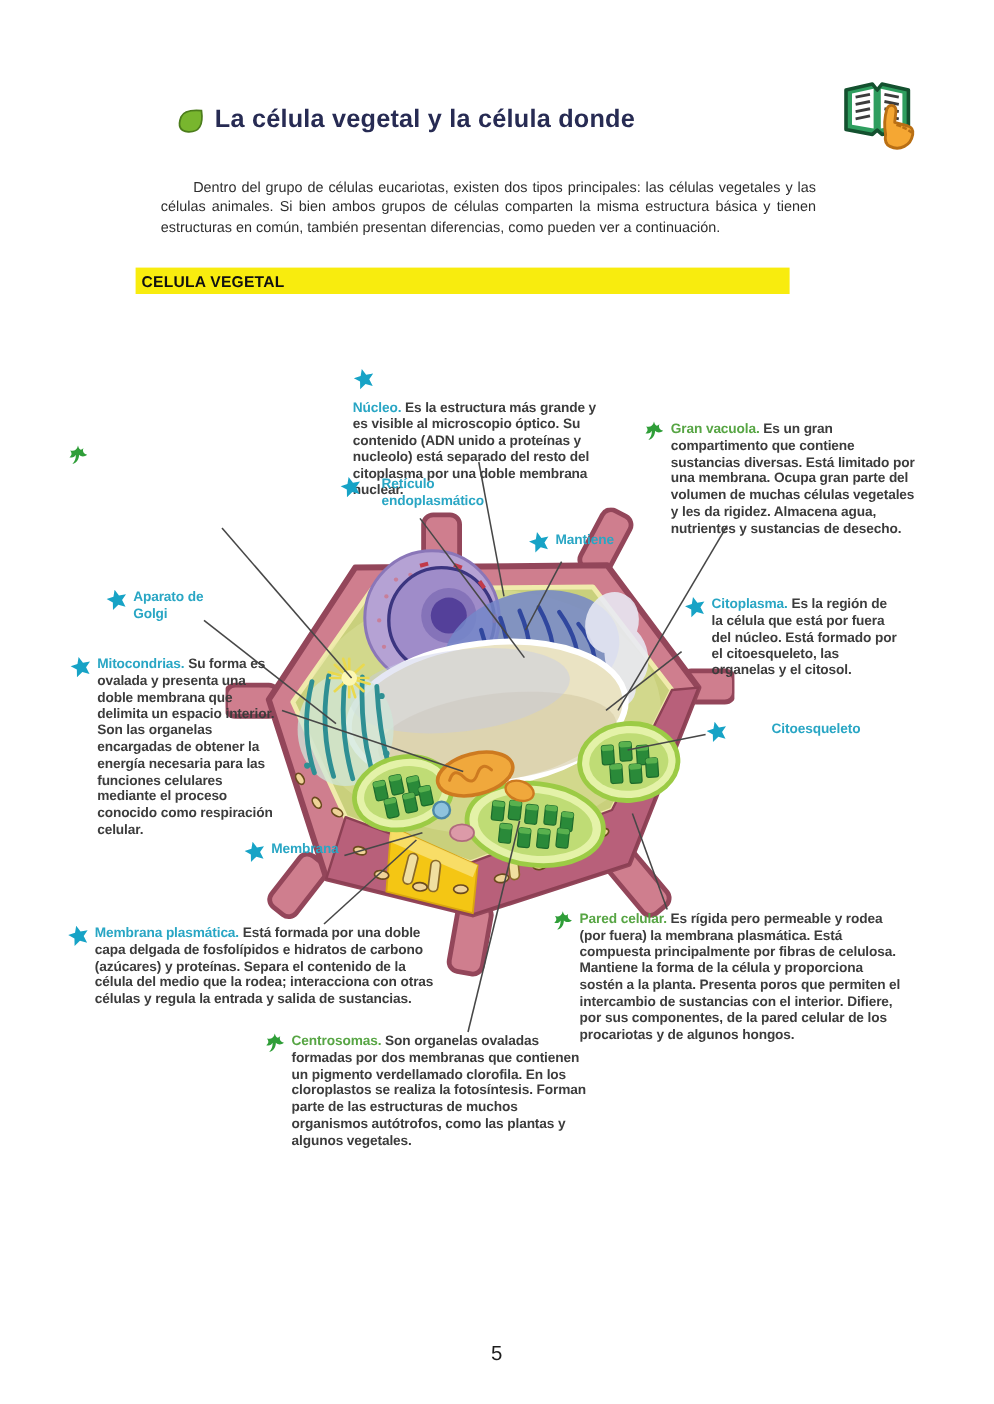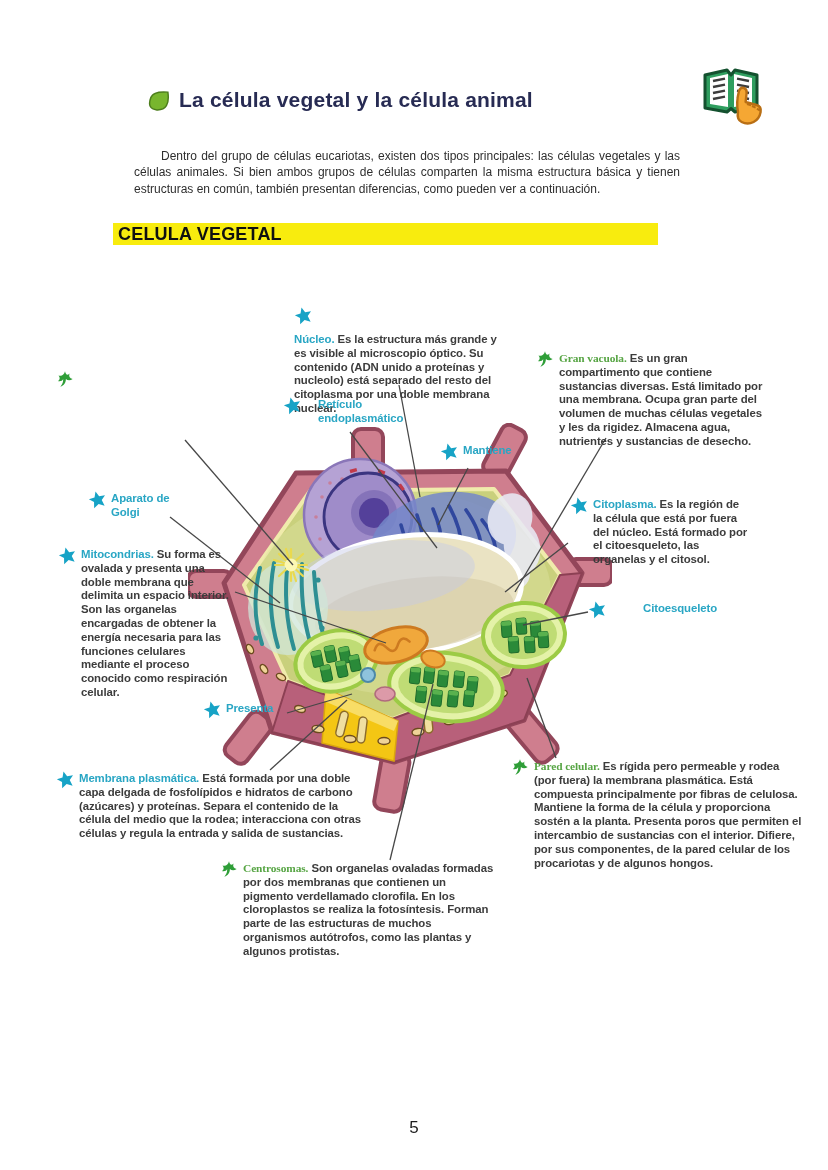--- a/index.html
+++ b/index.html
@@ -8,44 +8,44 @@
 
   
   .title-row{position:absolute;left:148px;top:88px;display:flex;align-items:center;gap:8px;}
   .title-leaf{width:23px;height:23px;flex:0 0 auto;}
   h1.title{margin:0;font-size:21px;font-weight:bold;color:#272b53;letter-spacing:.2px;}
   .book-icon{position:absolute;left:700px;top:66px;width:64px;height:66px;}
 
   .intro{position:absolute;left:134px;top:136px;width:546px;font-size:12px;line-height:1.36;color:#2e2e2e;text-align:justify;text-indent:27px;}
 
   .section-bar{position:absolute;left:113px;top:223px;width:545px;height:22px;background:#f8ec0e;display:flex;align-items:center;}
-  .section-bar span{font-size:18px;font-weight:800;color:#101010;padding-left:5px;letter-spacing:.2px;}
+  .section-bar span{font-size:13px;font-weight:800;color:#101010;padding-left:5px;letter-spacing:.2px;}
 
   
   .cell-svg{position:absolute;left:188px;top:423px;width:424px;height:392px;}
   .leader-svg{position:absolute;left:0;top:0;width:828px;height:1170px;pointer-events:none;}
 
   .callout{position:absolute;display:flex;gap:4px;align-items:flex-start;}
   .callout .cicon{width:19px;flex:0 0 auto;margin-top:-2px;}
   .callout .txt{font-size:11.4px;line-height:1.21;font-weight:700;color:#3c3c3c;letter-spacing:-.1px;}
   .callout.star .head{color:#29a6c4;}
-  .callout.leaf .head{color:#57a544;font-family:Liberation Serif, serif;}
+  .callout.leaf .head{color:#57a544;}
 
   .c-nucleo{left:294px;top:308px;width:218px;flex-direction:column;}
   .c-reticulo{left:283px;top:398px;width:120px;gap:16px;}
   .c-centrosomas{left:56px;top:372px;width:182px;}
   .c-granvacuola{left:536px;top:352px;width:230px;}
   .c-ribosomas{left:440px;top:444px;width:120px;}
   .c-golgi{left:88px;top:492px;width:92px;justify-content:flex-end;}
   .c-citoplasma{left:570px;top:498px;width:178px;}
   .c-mitocondrias{left:58px;top:548px;width:176px;}
   .c-citoesqueleto{left:588px;top:602px;width:140px;gap:36px;}
   .c-vacuolas{left:203px;top:702px;width:110px;}
   .c-membrana{left:56px;top:772px;width:308px;}
-  .c-pared{left:511px;top:760px;width:292px;}
+  .c-pared{left:460px;top:760px;width:292px;}
   .c-cloroplastos{left:220px;top:862px;width:274px;}
 
   .page-number{position:absolute;left:0;top:1118px;width:100%;text-align:center;font-size:17px;color:#1d1d1d;}
 </style>
 </head>
 <body>
 
 <div class="page">
 
   <div class="book-icon">
@@ -67,21 +67,21 @@
         <path d="M38,46 q-2,-10 1,-21 q1.5,-4 5,-3 q3,1 2.6,5 l-1,9 l11,3 q5,1.6 4,7 q-1.2,7 -7,10 q-6,3 -12,0 q-5,-2.6 -3.6,-10 Z" fill="#f5a733" stroke="#b96f14" stroke-width="2.4" stroke-linejoin="round"></path>
         <path d="M47,38 l4,1.4 M52,40 l3.6,1.6 M57,42.6 l3,2" stroke="#b96f14" stroke-width="2" fill="none"></path>
       </g>
     </svg>
   </div>
 
   <div class="title-row">
     <svg class="title-leaf" viewBox="0 0 22 22">
       <path d="M19 3 Q21.5 20.5 8.5 20 Q-1.5 19 2.8 8 Q5.5 1.8 19 3 Z" fill="#78b62e" stroke="#4c7d1c" stroke-width="1.4"></path>
     </svg>
-    <h1 class="title">La célula vegetal y la célula animal</h1>
+    <h1 class="title">La célula vegetal y la célula donde</h1>
   </div>
 
   <p class="intro">Dentro del grupo de células eucariotas, existen dos tipos principales: las células vegetales y las células animales. Si bien ambos grupos de células comparten la misma estructura básica y tienen estructuras en común, también presentan diferencias, como pueden ver a continuación.</p>
 
   <div class="section-bar">
     <span>CELULA VEGETAL</span>
   </div>
 
   <svg class="cell-svg" viewBox="0 0 424 392">
     <defs>
@@ -329,38 +329,38 @@
     <span class="cicon"><svg viewBox="0 0 24 24" width="19" height="19">
           <path d="M12 1.5 L15 8.5 L22.5 9 L17 14 L18.8 21.8 L12 17.8 L5.2 21.8 L7 14 L1.5 9 L9 8.5 Z" fill="#17a3c6" transform="rotate(-14 12 12)"></path>
         </svg></span>
     <div class="txt"><span class="head">Citoesqueleto</span></div>
   </div>
 
   <div class="callout star c-vacuolas">
     <span class="cicon"><svg viewBox="0 0 24 24" width="19" height="19">
           <path d="M12 1.5 L15 8.5 L22.5 9 L17 14 L18.8 21.8 L12 17.8 L5.2 21.8 L7 14 L1.5 9 L9 8.5 Z" fill="#17a3c6" transform="rotate(-14 12 12)"></path>
         </svg></span>
-    <div class="txt"><span class="head">Presenta</span></div>
+    <div class="txt"><span class="head">Membrana</span></div>
   </div>
 
   <div class="callout star c-membrana">
     <span class="cicon"><svg viewBox="0 0 24 24" width="19" height="19">
           <path d="M12 1.5 L15 8.5 L22.5 9 L17 14 L18.8 21.8 L12 17.8 L5.2 21.8 L7 14 L1.5 9 L9 8.5 Z" fill="#17a3c6" transform="rotate(-14 12 12)"></path>
         </svg></span>
     <div class="txt"><span class="head">Membrana plasmática.</span> <span>Está formada por una doble capa delgada de fosfolípidos e hidratos de carbono (azúcares) y proteínas. Separa el contenido de la célula del medio que la rodea; interacciona con otras células y regula la entrada y salida de sustancias.</span></div>
   </div>
 
   <div class="callout leaf c-pared">
     <span class="cicon"><svg viewBox="0 0 20 20" width="18" height="18">
           <path d="M10 1.5 C9 6 6 7 2.8 6 C5 9 4 11 2 12.2 C5 13 7 12 8 10 C8 14 7 16 4.8 18.5 C9 17.5 11 14 11 10 C13 12 16 12 18.5 10 C15 9 14 7 15 3.8 C13 6 11 6 10 1.5 Z" fill="#2f9e38"></path>
         </svg></span>
     <div class="txt"><span class="head">Pared celular.</span> <span>Es rígida pero permeable y rodea (por fuera) la membrana plasmática. Está compuesta principalmente por fibras de celulosa. Mantiene la forma de la célula y proporciona sostén a la planta. Presenta poros que permiten el intercambio de sustancias con el interior. Difiere, por sus componentes, de la pared celular de los procariotas y de algunos hongos.</span></div>
   </div>
 
   <div class="callout leaf c-cloroplastos">
     <span class="cicon"><svg viewBox="0 0 20 20" width="18" height="18">
           <path d="M10 1.5 C9 6 6 7 2.8 6 C5 9 4 11 2 12.2 C5 13 7 12 8 10 C8 14 7 16 4.8 18.5 C9 17.5 11 14 11 10 C13 12 16 12 18.5 10 C15 9 14 7 15 3.8 C13 6 11 6 10 1.5 Z" fill="#2f9e38"></path>
         </svg></span>
-    <div class="txt"><span class="head">Centrosomas.</span> <span>Son organelas ovaladas formadas por dos membranas que contienen un pigmento verdellamado clorofila. En los cloroplastos se realiza la fotosíntesis. Forman parte de las estructuras de muchos organismos autótrofos, como las plantas y algunos protistas.</span></div>
+    <div class="txt"><span class="head">Centrosomas.</span> <span>Son organelas ovaladas formadas por dos membranas que contienen un pigmento verdellamado clorofila. En los cloroplastos se realiza la fotosíntesis. Forman parte de las estructuras de muchos organismos autótrofos, como las plantas y algunos vegetales.</span></div>
   </div>
 
   <div class="page-number">5</div>
 </div>
 
 </body></html>

